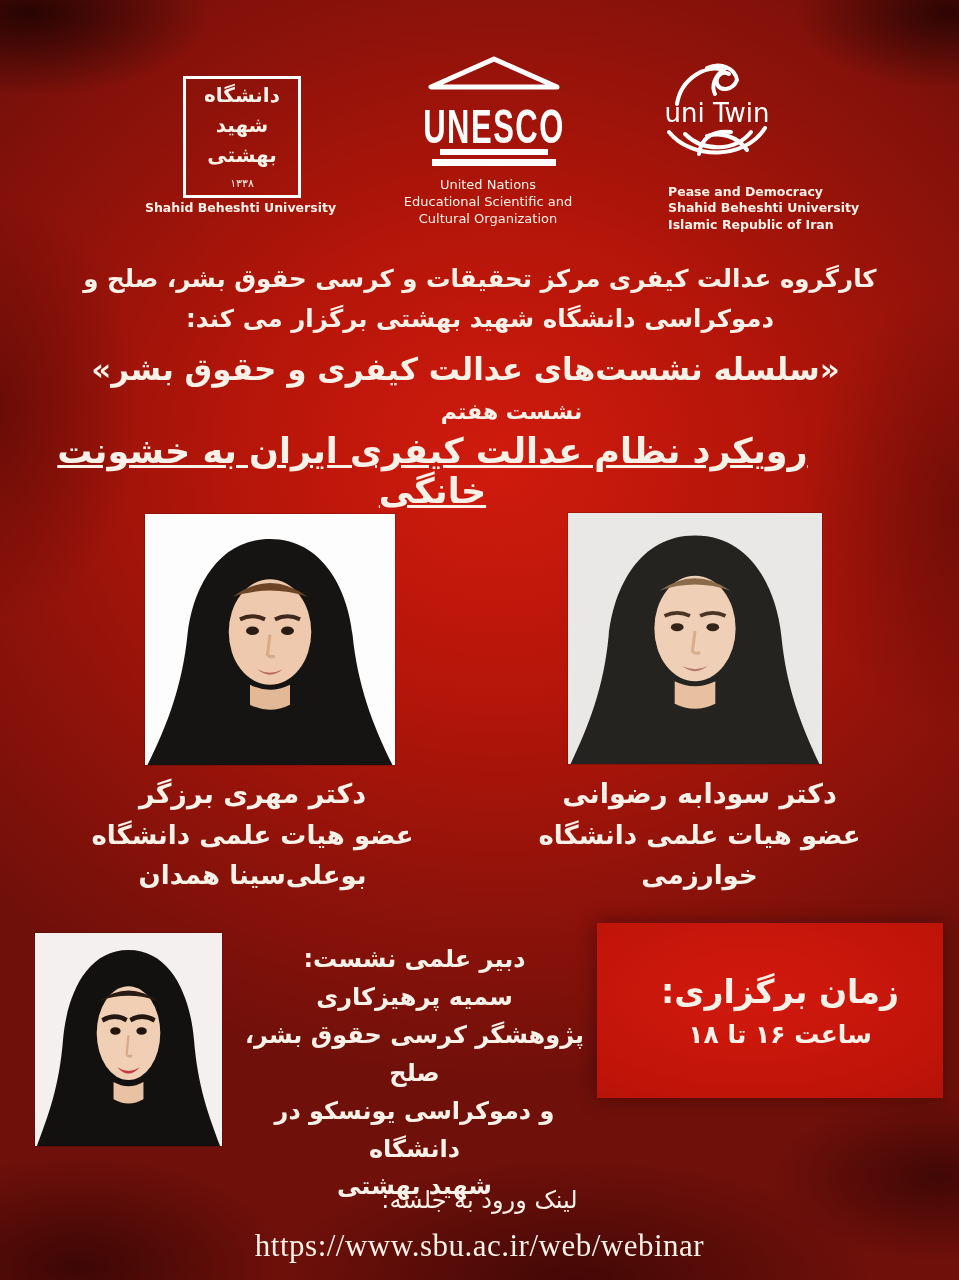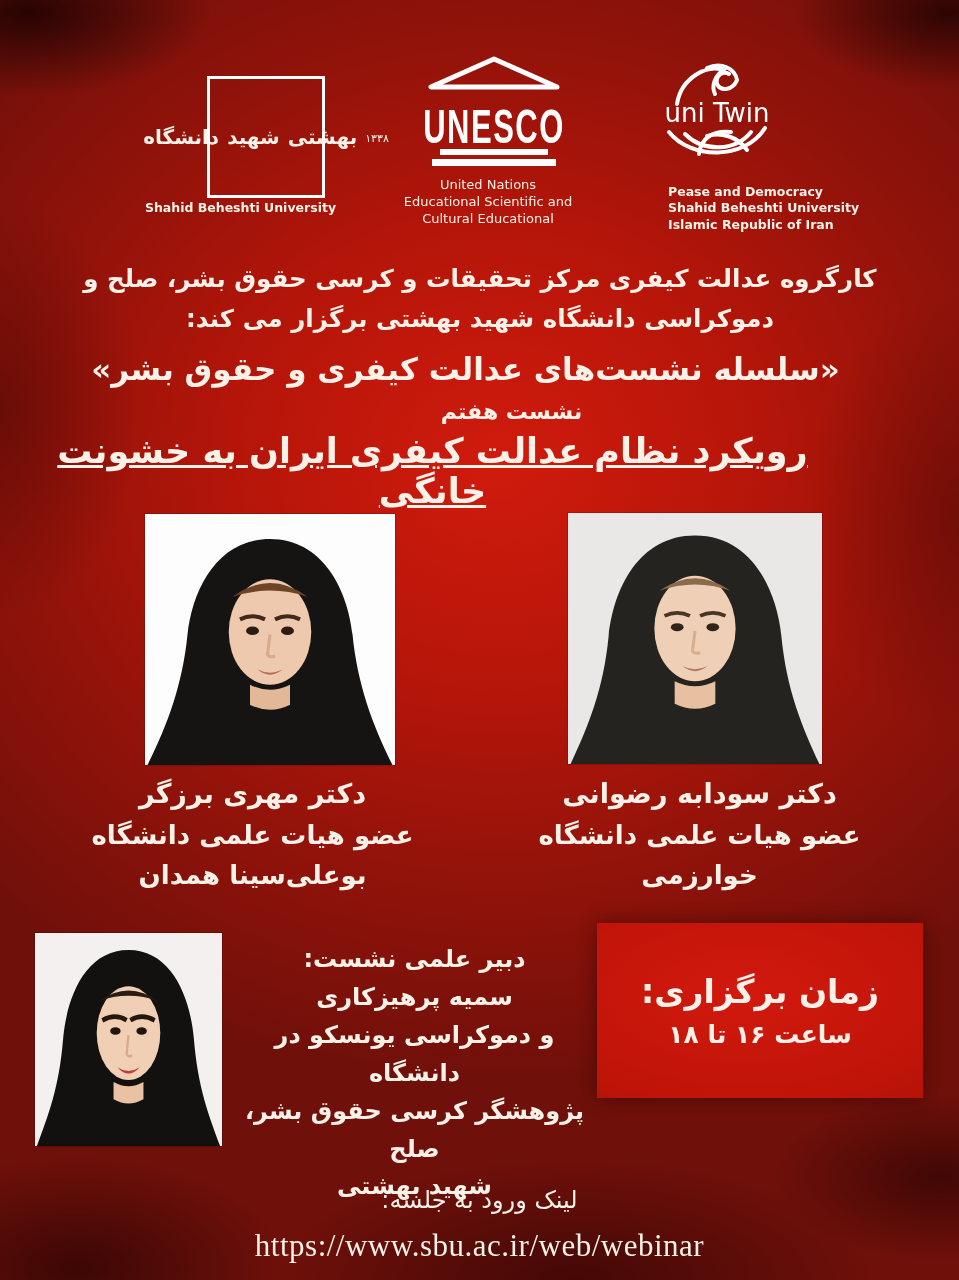--- a/index.html
+++ b/index.html
@@ -20,21 +20,21 @@
       radial-gradient(ellipse 420px 170px at 60% 100%, rgba(30,2,2,.55), rgba(30,2,2,0) 72%),
       radial-gradient(ellipse 240px 120px at 98% 92%, rgba(25,1,1,.55), rgba(25,1,1,0) 70%),
       radial-gradient(ellipse 700px 620px at 52% 36%, #d01b0e 0%, #b51509 38%, #94130a 66%, #70100a 100%);
   }
   .abs{position:absolute;}
   .fa{direction:rtl;}
   .ctr{text-align:center;}
 
   
   .sbu-logo{left:183px;top:76px;width:112px;height:116px;border:3px solid #fff;
-    display:flex;flex-direction:row;align-items:center;justify-content:center;gap:8px;margin-left:24px;}
+    display:flex;flex-direction:column;align-items:center;justify-content:center;gap:8px;}
   .sbu-line{font-weight:bold;font-size:20px;line-height:1.1;letter-spacing:1px;}
   .sbu-year{font-size:11px;margin-top:3px;}
   .sbu-caption{left:133px;top:200px;width:215px;font-size:12.5px;font-weight:bold;text-align:center;}
 
   .unesco-logo{left:424px;top:56px;width:140px;height:116px;}
   .unesco-caption{left:388px;top:177px;width:200px;font-size:13px;line-height:1.3;text-align:center;font-weight:500;}
 
   .unitwin-logo{left:655px;top:60px;width:125px;height:112px;}
   .unitwin-caption{left:668px;top:184px;width:210px;font-size:12.5px;line-height:1.3;font-weight:bold;text-align:left;}
 
@@ -56,21 +56,21 @@
   .speaker-right{left:492px;top:773px;width:415px;}
   .speaker-name{font-size:27px;}
   .speaker-affiliation{font-size:26px;}
 
   
   .secretary{left:232px;top:941px;width:365px;font-size:24px;line-height:1.58;font-weight:600;}
 
   .schedule-box{left:597px;top:923px;width:326px;height:175px;
     background:radial-gradient(ellipse 300px 150px at 45% 40%, #d2190e 0%, #c01409 70%, #b01208 100%);
     box-shadow:0 0 18px rgba(20,0,0,.45);
-    display:flex;flex-direction:column;align-items:center;justify-content:center;gap:9px;}
+    display:flex;flex-direction:column;align-items:center;justify-content:center;gap:9px;padding-left:20px;}
   .schedule-heading{font-size:33px;font-weight:bold;}
   .schedule-date{font-size:26px;font-weight:bold;}
   .schedule-time{font-size:25px;font-weight:bold;}
 
   .footer{left:0;top:1186px;width:959px;}
   .footer-label{font-size:24px;font-weight:500;}
   .footer-url{font-size:31px;font-family:"Liberation Serif",serif;letter-spacing:.5px;margin-top:14px;}
 </style>
 </head>
 <body>
@@ -89,21 +89,21 @@
     <svg viewBox="0 0 140 116" fill="none">
       <path d="M70 3 L7 31 L133 31 Z" stroke="#fff" stroke-width="5" stroke-linejoin="round" fill="none"></path>
       <text x="70" y="56" text-anchor="middle" fill="#fff" font-family="Liberation Sans, sans-serif" font-size="31" font-weight="bold" letter-spacing="1.5" transform="scale(1,1.55)">UNESCO</text>
       <rect x="16" y="93" width="108" height="6" fill="#fff"></rect>
       <rect x="8" y="103" width="124" height="7" fill="#fff"></rect>
     </svg>
   </div>
   <div class="abs unesco-caption">
     <div>United Nations</div>
     <div>Educational Scientific and</div>
-    <div>Cultural Educational</div>
+    <div>Cultural Organization</div>
   </div>
 
   <div class="abs unitwin-logo">
     <svg viewBox="0 0 125 112" fill="none" stroke="#fff" stroke-width="4" stroke-linecap="round">
       <path d="M22 44 C26 18, 52 4, 68 10 C60 16, 56 26, 60 34"></path>
       <path d="M52 8 C66 2, 80 8, 82 20 C78 30, 66 32, 62 24 C60 16, 68 10, 74 14"></path>
       <path d="M14 72 C36 100, 90 100, 110 68"></path>
       <path d="M30 74 C48 92, 80 92, 96 72"></path>
       <path d="M44 94 C46 78, 58 70, 76 72"></path>
       <path d="M92 90 C82 76, 66 72, 52 76"></path>
@@ -174,22 +174,22 @@
       <ellipse cx="57" cy="46" rx="2.8" ry="1.8" fill="#23150e"></ellipse>
       <path d="M50 48 L49 57 Q50 58.5 52 57.5" stroke="#d8a98a" stroke-width="1.2" fill="none"></path>
       <path d="M44 63 Q50 66.5 56 63 Q50 69 44 63 Z" fill="#c03a40"></path>
       <path d="M42 70 Q50 74 58 70 L58 78 Q50 82 42 78 Z" fill="#e8c2a2"></path>
     </svg>
   </div>
 
   <div class="abs fa ctr secretary">
     <div>دبیر علمی نشست:</div>
     <div>سمیه پرهیزکاری</div>
+    <div>پژوهشگر کرسی حقوق بشر، صلح</div>
     <div>و دموکراسی یونسکو در دانشگاه</div>
-    <div>پژوهشگر کرسی حقوق بشر، صلح</div>
     <div>شهید بهشتی</div>
   </div>
 
   <div class="abs fa schedule-box">
     <div class="schedule-heading">زمان برگزاری:</div>
     <div class="schedule-time">ساعت ۱۶ تا ۱۸</div>
   </div>
 
   <div class="abs ctr footer">
     <div class="fa footer-label">لینک ورود به جلسه:</div>

